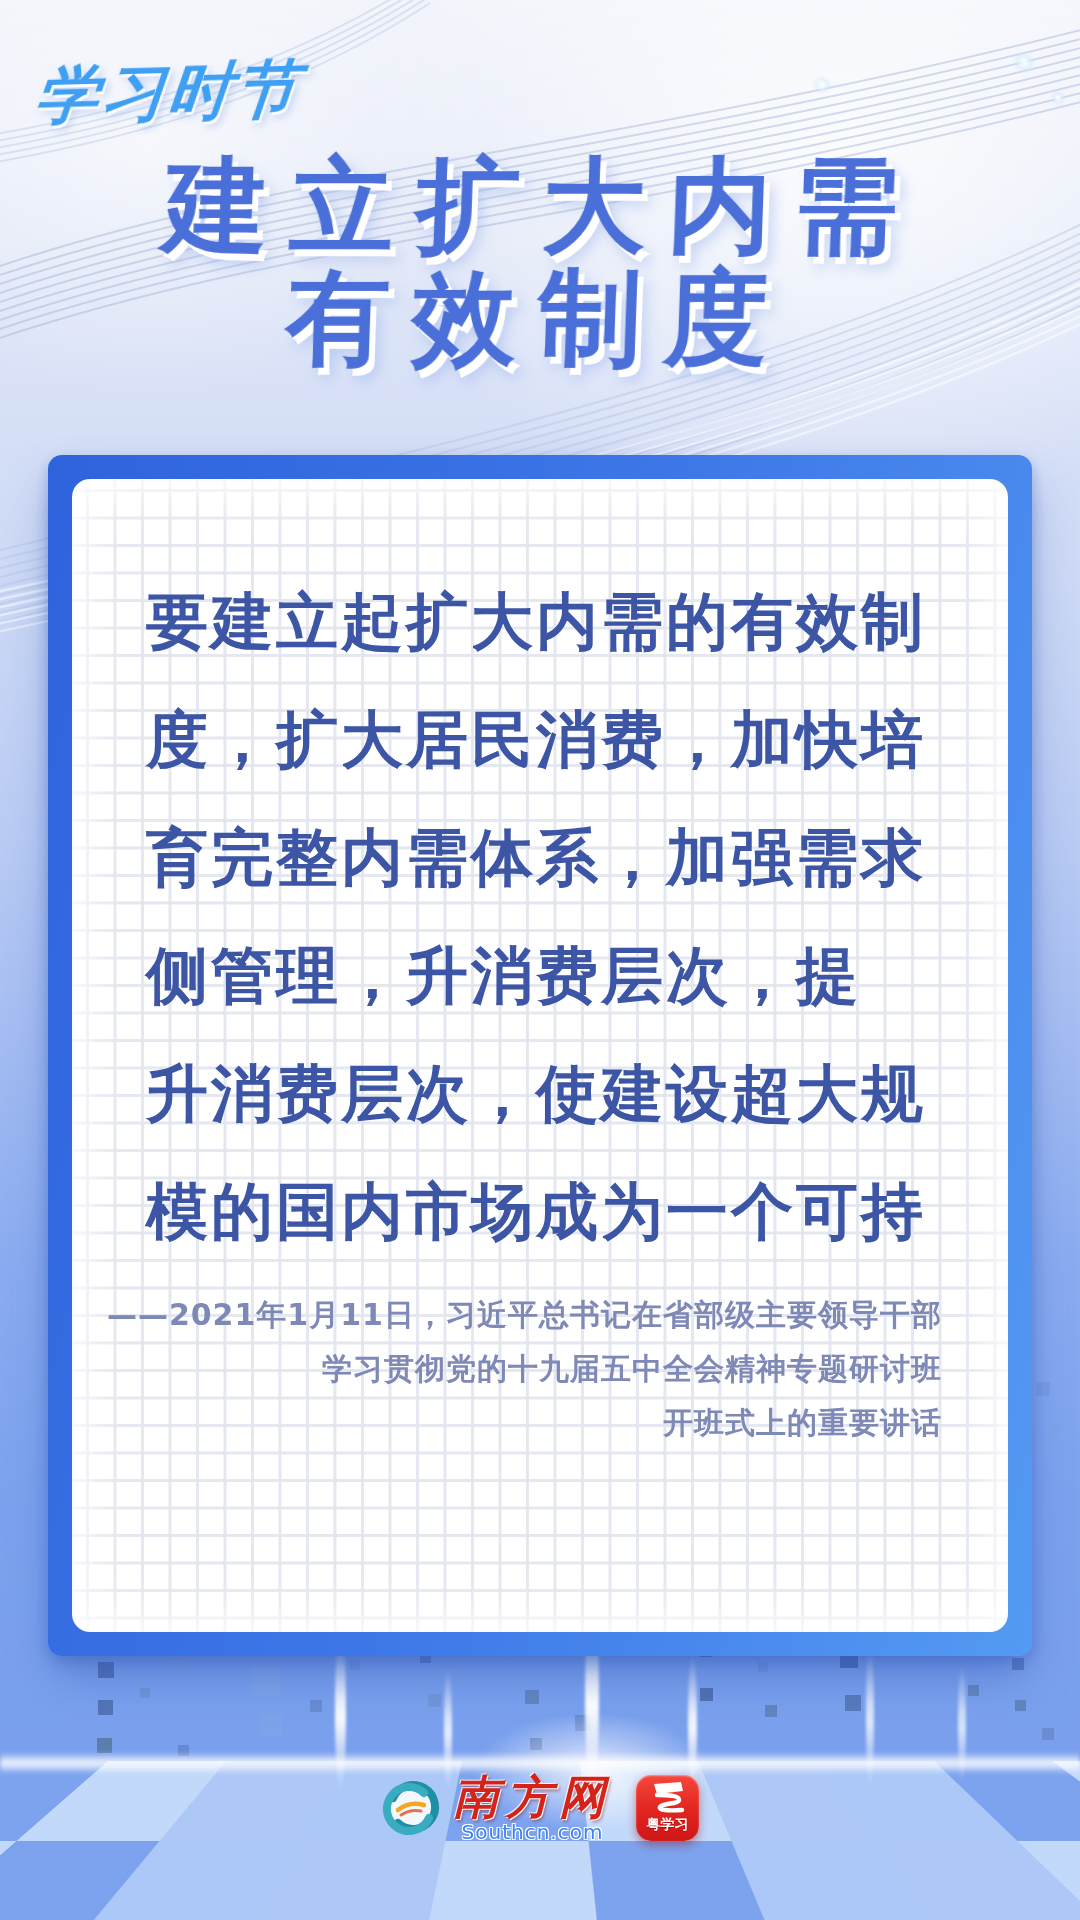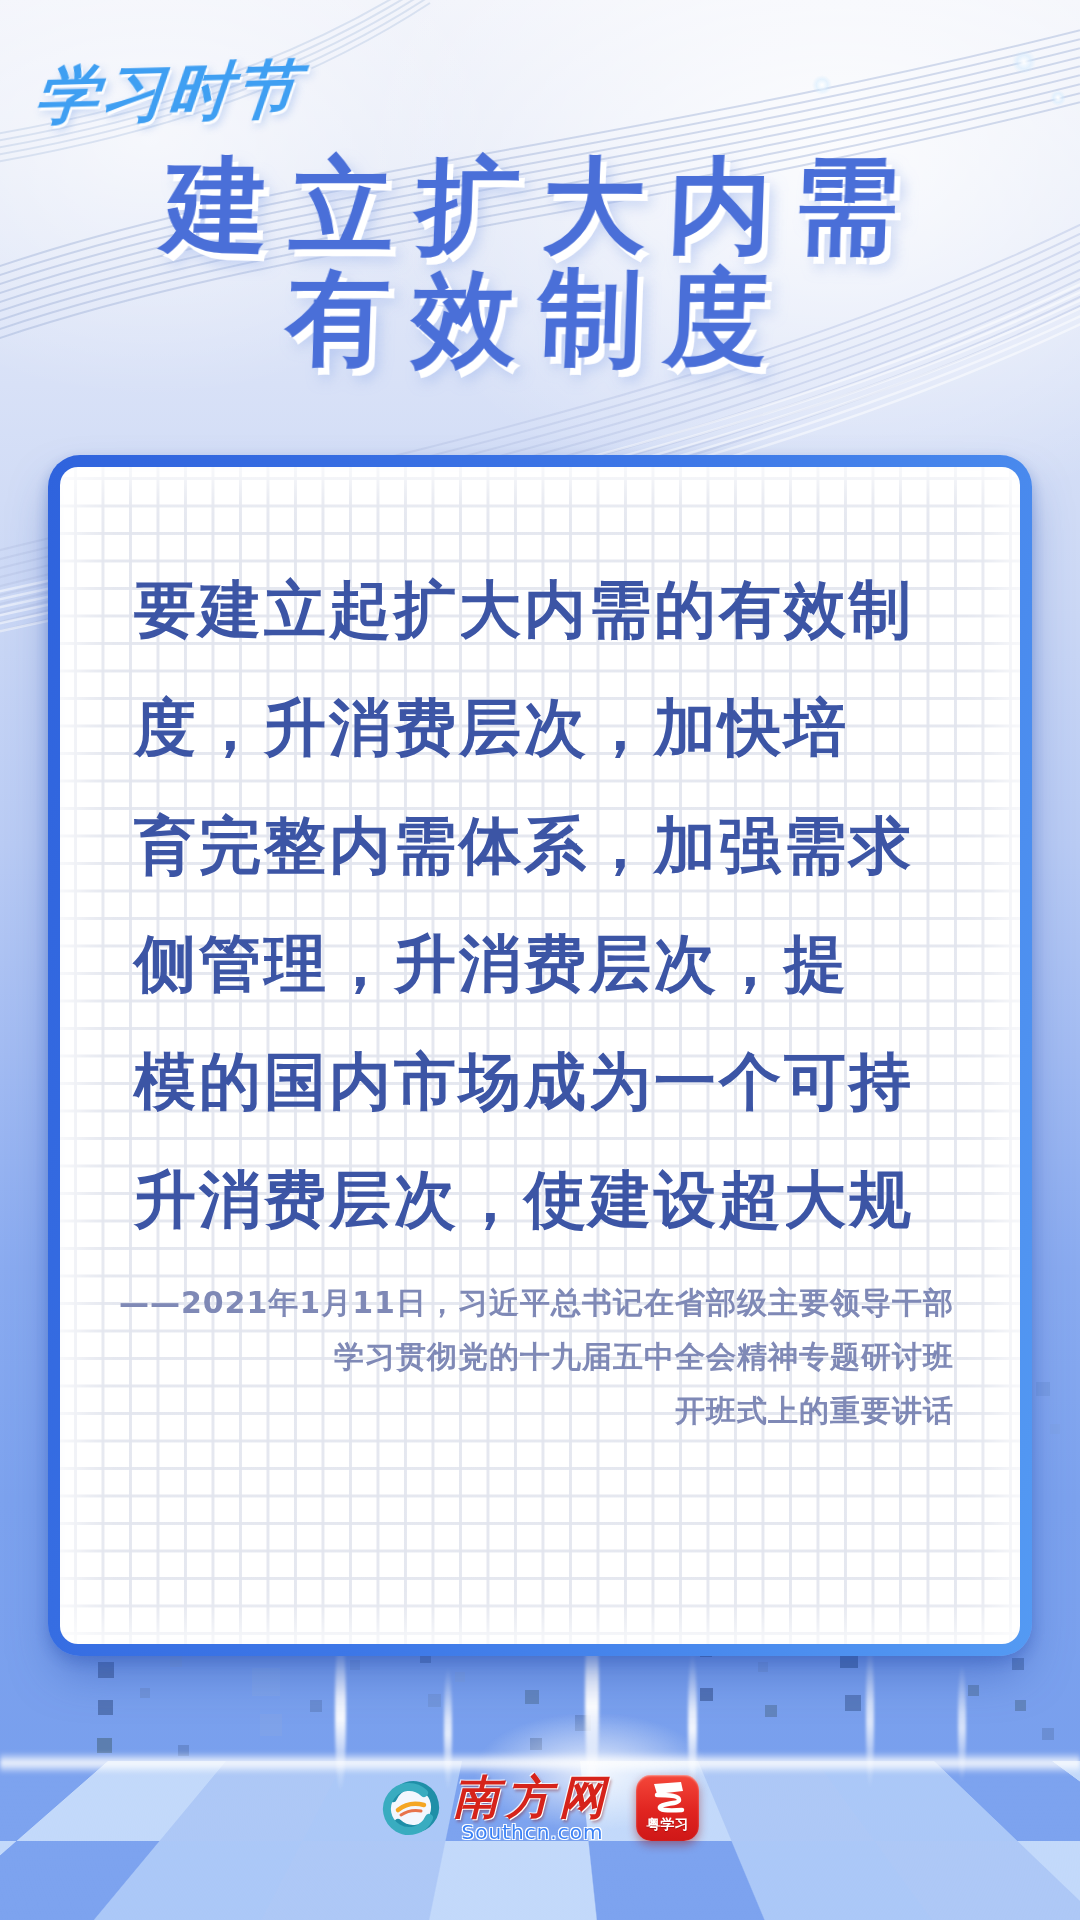--- a/index.html
+++ b/index.html
@@ -50,21 +50,21 @@
     font-size:63px; font-weight:900; font-style:italic; letter-spacing:3px;
     color:#3f9ff2; transform:skewX(-7deg) rotate(-1.5deg);
     text-shadow:2px 3px 0 rgba(255,255,255,.9), 4px 5px 8px rgba(120,160,230,.45); }
   .title{ position:absolute; top:150px; left:0; width:1080px; z-index:4;
     text-align:center; color:#4a6fd8; font-weight:900; font-size:104px; line-height:112px;
     letter-spacing:22px; transform:skewX(-2deg);
     text-shadow:6px 7px 0 #ffffff, 9px 11px 14px rgba(150,175,235,.55); }
 
   
   .card{ position:absolute; top:455px; left:48px; width:984px; height:1201px; z-index:5;
-    border-radius:32px; padding:12px;
+    border-radius:14px; padding:24px;
     background:linear-gradient(105deg, #2f63dd 0%, #3d77e7 48%, #549af3 100%);
     box-shadow:0 24px 44px -8px rgba(47,86,180,.5), 0 6px 14px rgba(47,86,180,.35); }
   .card-inner{ width:100%; height:100%; border-radius:18px; background-color:#ffffff;
     background-image:
       linear-gradient(rgba(226,229,238,.9) 3px, rgba(255,255,255,0) 3px),
       linear-gradient(90deg, rgba(226,229,238,.9) 3px, rgba(255,255,255,0) 3px);
     background-size:27.5px 27.5px; background-position:14px 10px;
     box-shadow:inset 0 0 46px 14px #ffffff, inset 0 0 6px rgba(190,198,225,.35);
     overflow:hidden; }
   .quote{ padding:84px 54px 0 74px; }
@@ -139,25 +139,25 @@
 
 <div class="title">
   <div>建立扩大内需</div>
   <div>有效制度</div>
 </div>
 
 <div class="card">
   <div class="card-inner">
     <div class="quote">
       <div class="qline">要建立起扩大内需的有效制</div>
-      <div class="qline">度，升消费层次，加快培</div>
+      <div class="qline">度，扩大居民消费，加快培</div>
       <div class="qline">育完整内需体系，加强需求</div>
       <div class="qline">侧管理，升消费层次，提</div>
+      <div class="qline">升消费层次，使建设超大规</div>
       <div class="qline">模的国内市场成为一个可持</div>
-      <div class="qline">升消费层次，使建设超大规</div>
     </div>
     <div class="attribution">
       <div class="aline">——2021年1月11日，习近平总书记在省部级主要领导干部</div>
       <div class="aline">学习贯彻党的十九届五中全会精神专题研讨班</div>
       <div class="aline">开班式上的重要讲话</div>
     </div>
   </div>
 </div>
 
 <div id="pixels">

